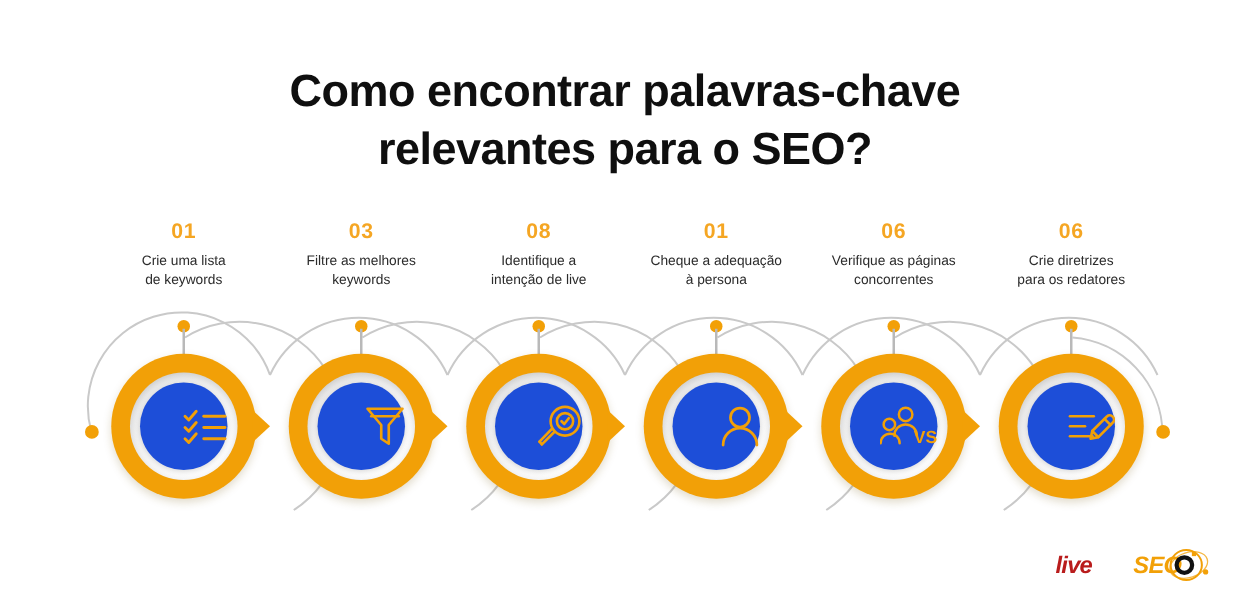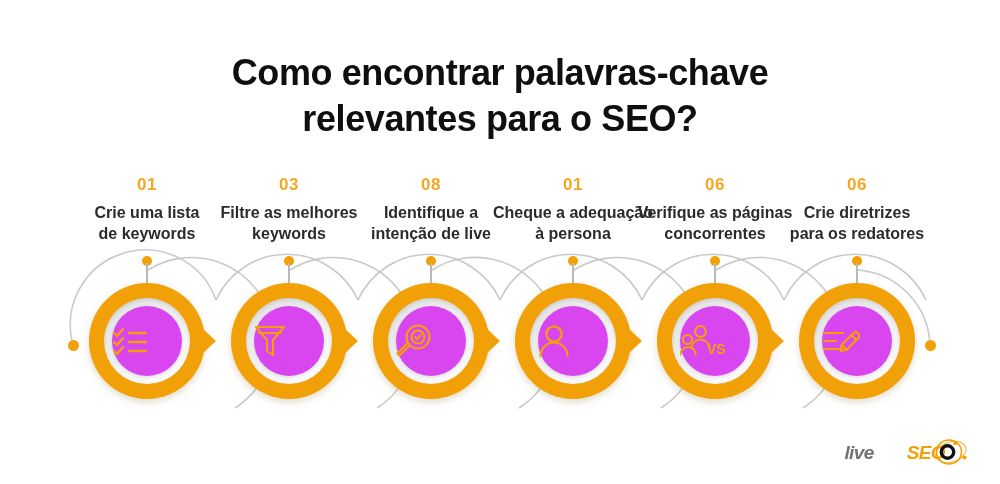--- a/index.html
+++ b/index.html
@@ -65,25 +65,24 @@
   }
   .step-number {
     font-size: 17px;
     font-weight: bold;
     color: #F5A623;
     letter-spacing: 0.5px;
     line-height: 1;
     margin-bottom: 9px;
   }
   .step-text {
-    font-size: 16px;
+    font-size: 11px;
     color: #2b2b2b;
     line-height: 1.34;
     white-space: pre-line;
-    font-weight: bold;
   }
 
   
   .circle-wrap {
     position: absolute;
     top: 283px;
     left: 50%;
     transform: translateX(-50%);
     width: 116px;
     height: 116px;
@@ -103,25 +102,25 @@
     border-radius: 50%;
     background: #ececec;
     background: linear-gradient(145deg, #e4e4e4 0%, #f4f4f4 55%, #ffffff 100%);
     box-shadow: inset 0 2px 5px rgba(0,0,0,0.13);
   }
   .ring-inner {
     position: absolute;
     top: 23px; left: 23px;
     width: 70px; height: 70px;
     border-radius: 50%;
-    background: #d946ef;
+    background: #1d4ed8;
     box-shadow: 0 1px 4px rgba(0,0,0,0.13);
     display: flex;
     align-items: center;
-    justify-content: flex-start;
+    justify-content: flex-end;
   }
   .icon-svg { display: block; }
 
   
   .ring-arrow {
     position: absolute;
     top: 50%;
     right: -11px;
     margin-top: -13px;
     width: 0; height: 0;
@@ -178,21 +177,21 @@
     height: 40px;
   }
   .logo-text {
     font-family: "Liberation Sans", sans-serif;
     font-size: 19px;
     font-weight: bold;
     font-style: italic;
     letter-spacing: -0.6px;
     line-height: 1;
   }
-  .logo-live { color: #737373; }
+  .logo-live { color: #b91c1c; }
   .logo-seo  { color: #F2A007; padding-left: 33px; }
   .logo-mark { margin-left: -13px; }
 </style>
 </head>
 <body>
 
 <div id="infographic">
 
   <div class="title-block">
     <div class="title-line">Como encontrar palavras-chave</div>

